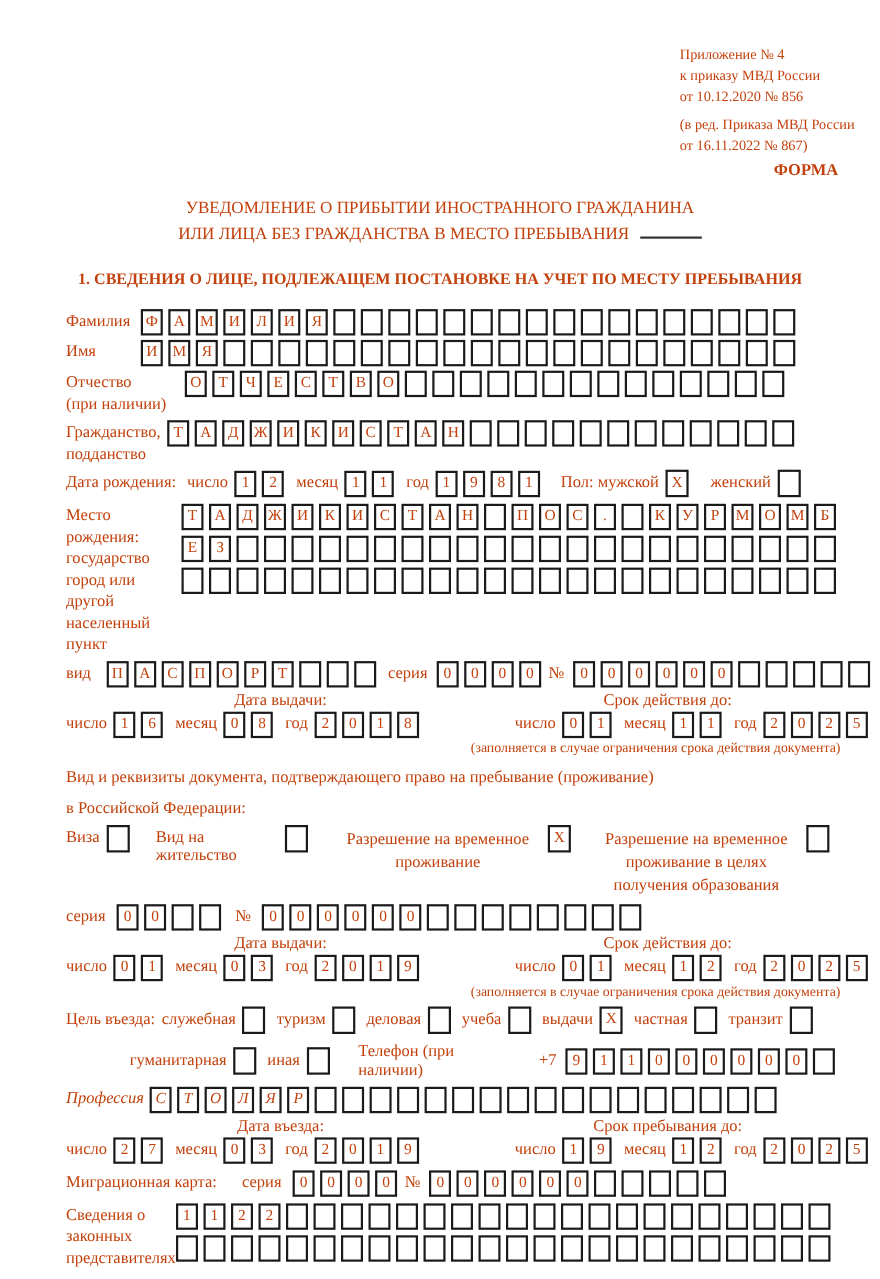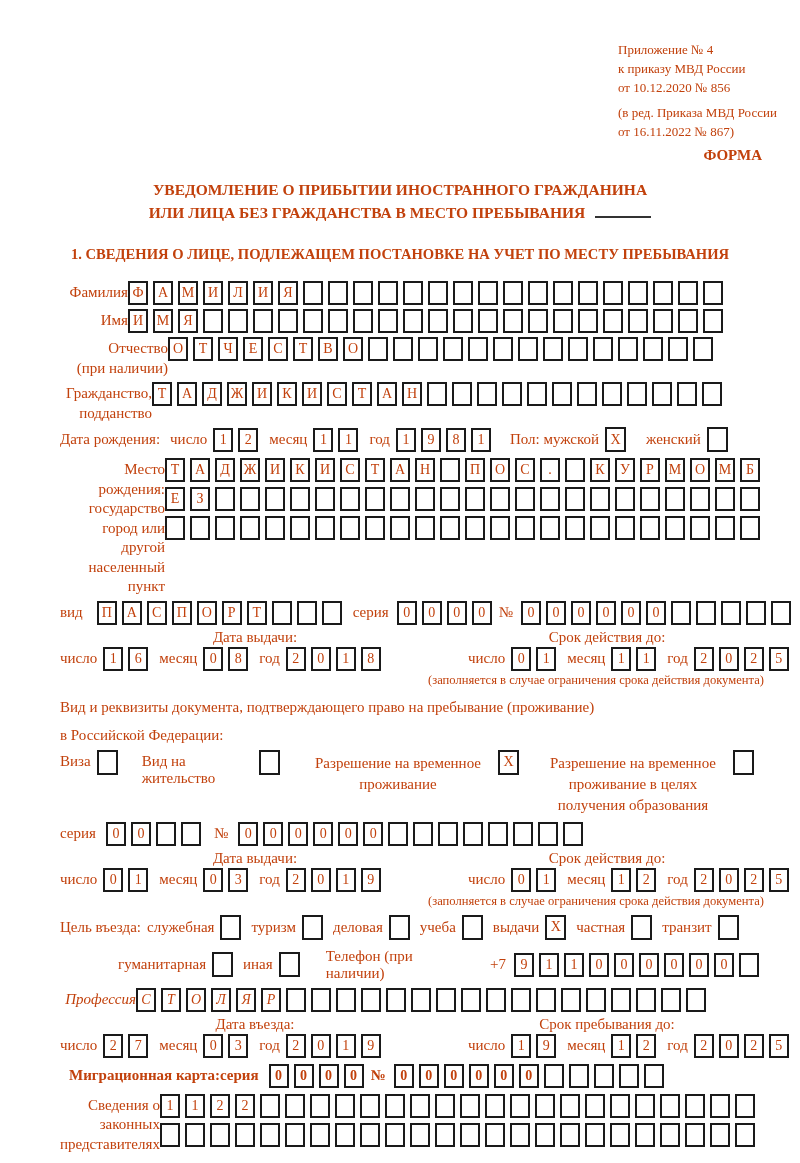--- a/index.html
+++ b/index.html
@@ -3,26 +3,26 @@
 <meta charset="utf-8">
 <style>
   html,body{margin:0;padding:0;background:#e8e8e8;}
   .page{position:relative;width:800px;height:1163px;background:#ffffff;margin:0 auto;
         font-family:"Liberation Serif","DejaVu Serif",serif;color:#c2410c;overflow:hidden;box-sizing:border-box;}
   
   .appendix{position:absolute;left:618px;top:40px;font-size:13px;line-height:19px;}
   .appendix .gap{height:6px;}
   .forma{position:absolute;right:38px;top:147px;font-weight:bold;font-size:15px;}
   
-  .title{margin:0;padding-top:178px;text-align:center;font-weight:bold;font-size:15.5px;line-height:23px;}
+  .title{margin:0;padding-top:178px;text-align:center;font-weight:normal;font-size:15.5px;line-height:23px;}
   .title-underline{display:inline-block;width:56px;border-bottom:2px solid #333;height:12px;margin-left:10px;}
   .section-heading{margin-top:22px;text-align:center;font-weight:bold;font-size:14.6px;}
   
   .form-body{margin-top:18px;padding:0 36px 0 60px;font-size:15px;}
-  .row{display:flex;align-items:flex-start;margin-bottom:4px;text-align:right;}
+  .row{display:flex;align-items:flex-start;margin-bottom:4px;}
   .lbl{flex:0 0 auto;padding-top:3px;}
   .lblcol{flex:0 0 auto;line-height:19.5px;padding-top:2px;}
   .grid{display:flex;flex-wrap:nowrap;}
   .grid-stack .grid{margin-bottom:5px;}
   .box{box-sizing:border-box;flex:0 0 auto;width:20px;height:24px;border:2px solid #1a1a1a;
        margin-right:5px;display:inline-flex;align-items:center;justify-content:center;
        font-size:14px;background:#fff;}
   .checkbox{width:21px;height:25px;margin:0 10px 0 6px;}
   .center-bold{text-align:center;font-weight:bold;font-size:14.8px;margin:6px 0 6px 0;}
   .dhdr{display:flex;margin:2px 0 1px 0;}
@@ -595,21 +595,21 @@
             <span class="dlab">год</span>
             <span class="box">2</span>
             <span class="box">0</span>
             <span class="box">2</span>
             <span class="box">5</span>
             <span style="width: 6px; display: inline-block;"></span>
           </span>
         </div>
     </div>
 
-    <div class="row" style="align-items:center;margin-top:6px;font-weight:bold;">
+    <div class="row" style="align-items:center;margin-top:6px;">
       <span style="flex:0 0 160px">Миграционная карта:</span>
       <span style="margin-right:10px">серия</span>
       <span class="grid">
           <span class="box">0</span>
           <span class="box">0</span>
           <span class="box">0</span>
           <span class="box">0</span>
         </span>
       <span style="margin:0 8px 0 2px">№</span>
       <span class="grid">

